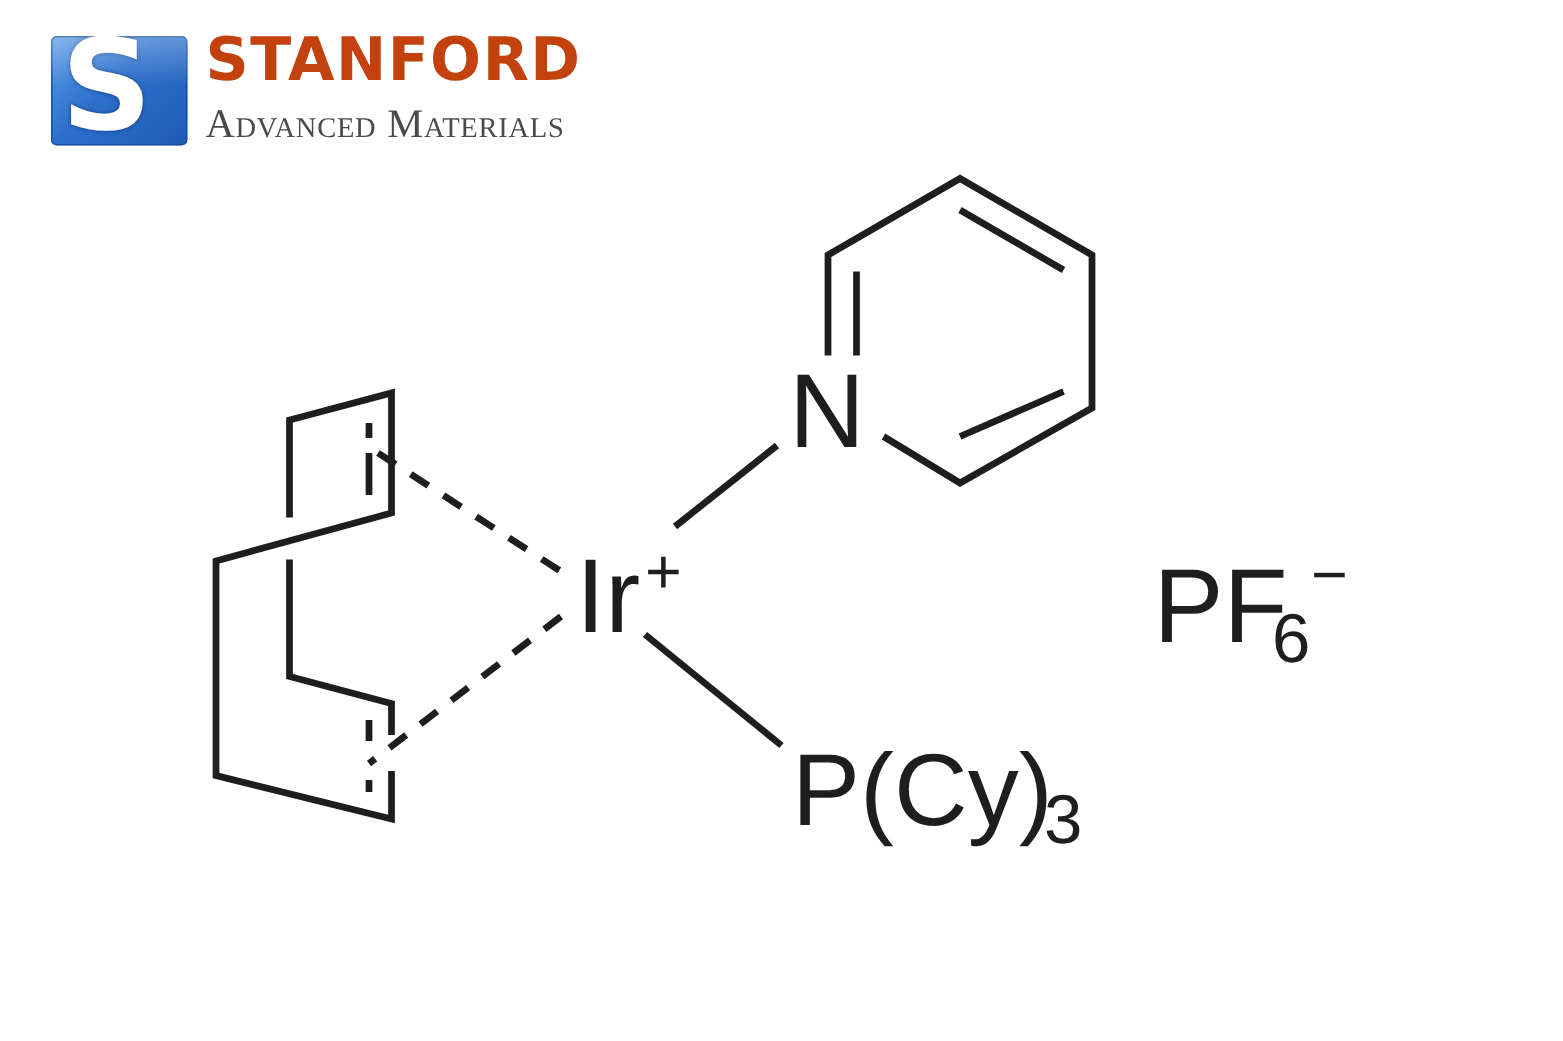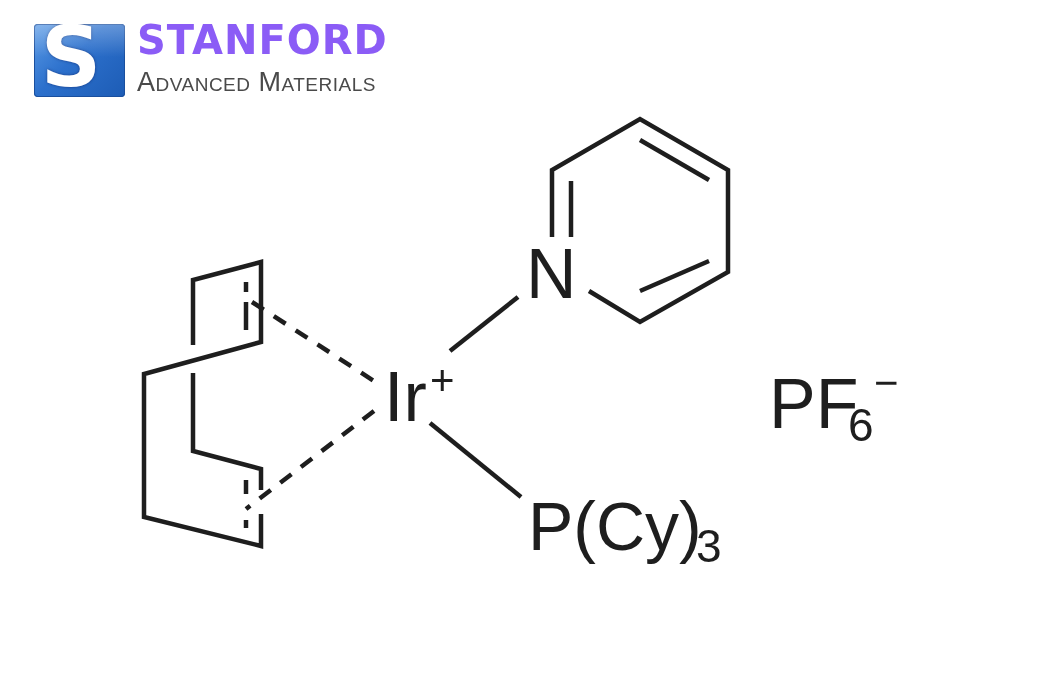--- a/index.html
+++ b/index.html
@@ -16,25 +16,25 @@
       background: linear-gradient(180deg, rgba(255,255,255,0.28), rgba(255,255,255,0));
     }
     .logo-letter {
       position: absolute; left: 6px; top: -9px; width: 62px; text-align: center;
       font-family: "DejaVu Sans", sans-serif; font-weight: bold; font-size: 84px; line-height: 1;
       color: #ffffff; text-shadow: 0 0 3px rgba(0,0,60,0.5);
     }
     .brand-name {
       position: absolute; left: 137px; top: 20px;
       font-family: "DejaVu Sans", sans-serif; font-weight: bold; font-size: 40px; line-height: 1;
-      letter-spacing: 1px; color: #8b5cf6;
+      letter-spacing: 1px; color: #c2410c;
     }
     .brand-sub {
       position: absolute; left: 137px; top: 69px;
-      font-family: Liberation Sans, sans-serif; font-size: 27px; line-height: 1;
+      font-family: Liberation Serif, serif; font-size: 27px; line-height: 1;
       font-variant: small-caps; letter-spacing: 0.5px; color: #4a4a4a;
     }
     svg.structure { position: absolute; left: 0; top: 0; }
     .atom { font-family: "Liberation Sans", sans-serif; fill: #1e1e1e; }
   </style>
 </head>
 <body>
 
 <div class="logo-box">
   <div class="logo-letter">S</div>

